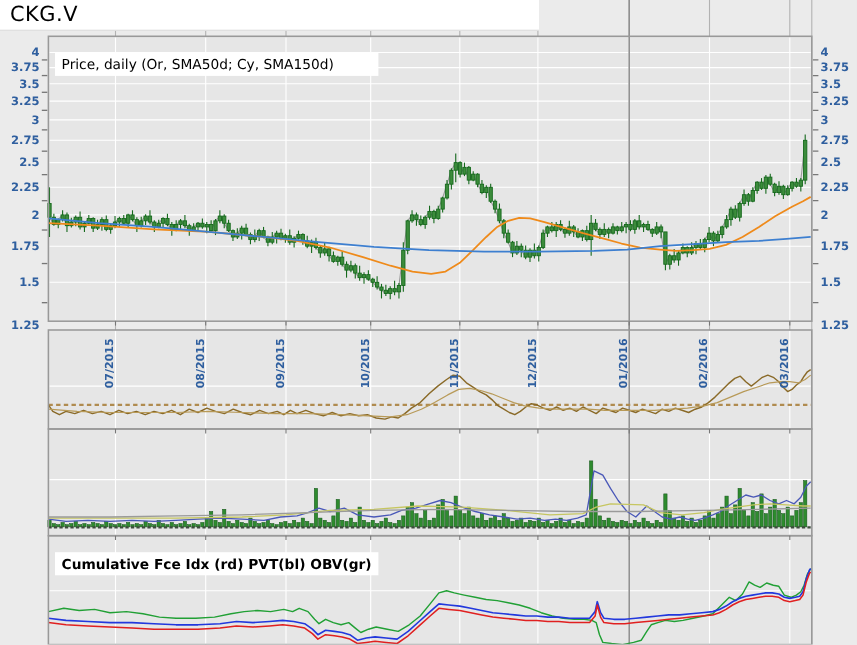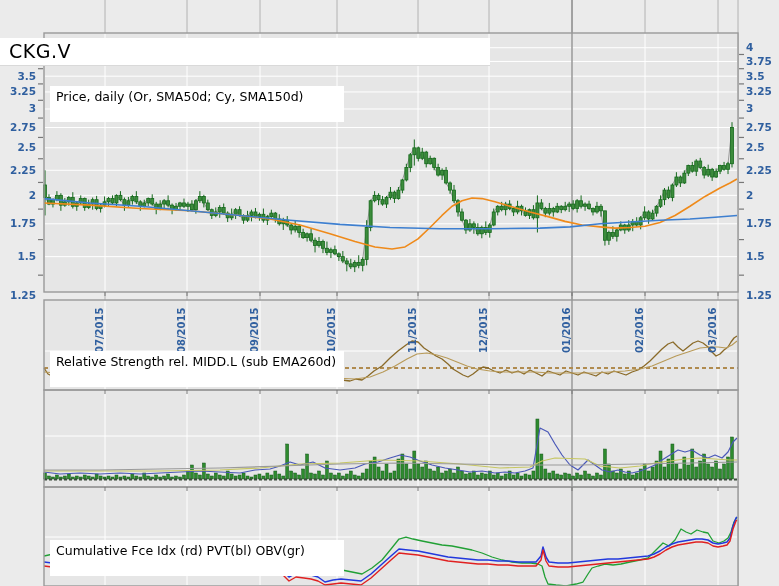--- a/index.html
+++ b/index.html
@@ -1,26 +1,26 @@
 <!DOCTYPE html>
 <html><head>
 <meta charset="utf-8">
 <style>
   html,body{margin:0;padding:0;}
   body{font-family:"DejaVu Sans","Liberation Sans",sans-serif;background:#ebebeb;}
   #stage{position:relative;width:779px;height:586px;background:#ebebeb;overflow:hidden;}
   #chart-svg{position:absolute;left:0;top:0;}
-  .overlay{position:absolute;background:#ffffff;color:#000;margin-top:38px;}
+  .overlay{position:absolute;background:#ffffff;color:#000;}
   #title-band{left:0;top:0;width:490px;height:27px;border-bottom:1px solid #d9d9d9;}
   #title-band .t{font-size:19px;color:#000;padding-left:9px;line-height:26px;letter-spacing:.5px;}
-  .panel-label{left:50px;width:294px;height:36px;font-size:12.5px;line-height:21px;padding-left:6px;box-sizing:border-box;white-space:nowrap;overflow:hidden;}
+  .panel-label{left:50px;width:294px;height:21px;font-size:12.5px;line-height:21px;padding-left:6px;box-sizing:border-box;white-space:nowrap;overflow:hidden;}
   #lbl-price{top:48px;}
   #lbl-rs{top:313px;}
   #lbl-vol{top:390px;}
-  #lbl-cfi{top:502px;}
+  #lbl-cfi{top:502px;font-weight:bold;}
 </style>
 </head>
 <body>
 
 <div id="stage">
   <svg id="chart-svg" width="779" height="586">
       <rect x="0" y="0" width="779" height="586" fill="#ebebeb"></rect>
       <g>
         <line x1="105" y1="0" x2="105" y2="586" stroke="#b2b2b2" stroke-width="1"></line>
         <line x1="187" y1="0" x2="187" y2="586" stroke="#b2b2b2" stroke-width="1"></line>
@@ -740,15 +740,14 @@
         <text transform="translate(716,353) rotate(-90)" text-anchor="start">03/2016</text>
         <line x1="718" y1="292" x2="718" y2="296" stroke="#777777" stroke-width="1"></line>
         <line x1="718" y1="390" x2="718" y2="394" stroke="#777777" stroke-width="1"></line>
         <line x1="718" y1="487" x2="718" y2="491" stroke="#777777" stroke-width="1"></line>
       </g>
     </svg>
   <div class="overlay" id="title-band">
     <div class="t">CKG.V</div>
   </div>
   <div class="overlay panel-label" id="lbl-price">Price, daily (Or, SMA50d; Cy, SMA150d)</div>
-  <div class="overlay panel-label" id="lbl-rs">Relative Strength rel. MIDD.L (sub EMA260d)</div>
   <div class="overlay panel-label" id="lbl-cfi">Cumulative Fce Idx (rd) PVT(bl) OBV(gr)</div>
 </div>
 
 </body></html>

